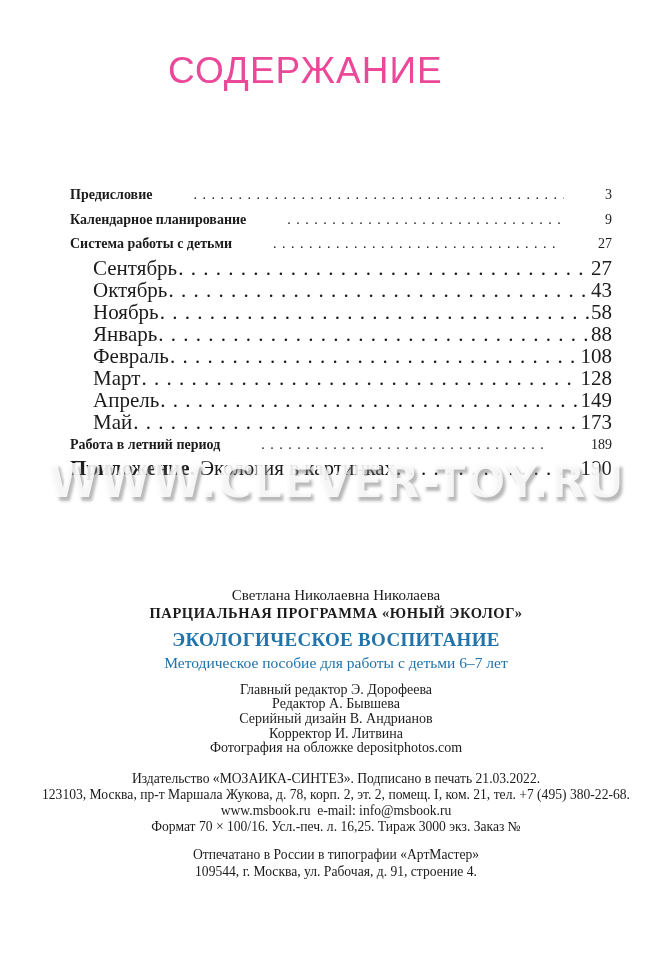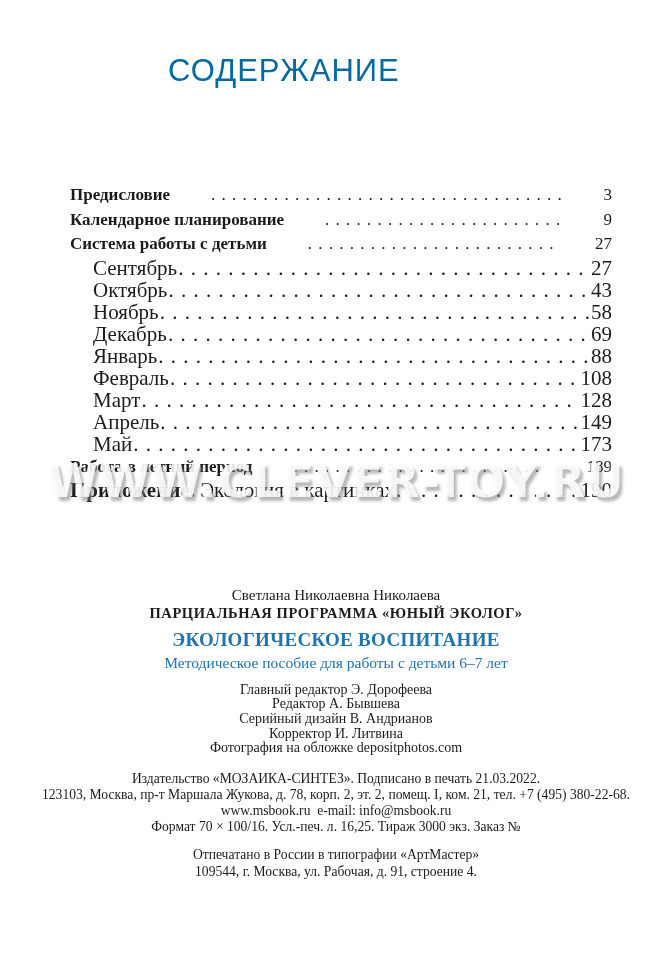--- a/index.html
+++ b/index.html
@@ -14,40 +14,40 @@
     overflow: hidden;
     font-family: "Liberation Serif", serif;
     color: #1b1b1b;
   }
 
   
   .contents-title {
     margin: 53px 0 0 168px;
     font-family: "Liberation Sans", sans-serif;
     font-weight: 400;
-    font-size: 31px;
+    font-size: 37px;
     line-height: 36px;
     letter-spacing: 1px;
-    color: #0369a1;
+    color: #ec4899;
   }
 
   
   .toc {
     margin: 94px 60px 0 70px;
   }
   .toc-row {
     display: flex;
     align-items: baseline;
     font-size: 21px;
     line-height: 22px;
     height: 22px;
     white-space: nowrap;
   }
   .toc-row.top {
-    font-size: 17px;
+    font-size: 14px;
     line-height: 24.5px;
     height: 24.5px;
     gap: 40px;
   }
   .toc-row.top .toc-label { font-weight: bold; }
   .toc-row.indent { padding-left: 23px; }
   .toc-label .strong { font-weight: bold; }
   .toc-dots {
     flex: 1;
     overflow: hidden;
@@ -167,25 +167,20 @@
     <span class="toc-dots"></span>
     <span class="toc-page">43</span>
   </div>
 
   <div class="toc-row indent">
     <span class="toc-label"><span class="strong"></span><span class="rest">Ноябрь</span></span>
     <span class="toc-dots"></span>
     <span class="toc-page">58</span>
   </div>
 
-  <div class="toc-row indent">
-    <span class="toc-label"><span class="strong"></span><span class="rest">Декабрь</span></span>
-    <span class="toc-dots"></span>
-    <span class="toc-page">69</span>
-  </div>
 
   <div class="toc-row indent">
     <span class="toc-label"><span class="strong"></span><span class="rest">Январь</span></span>
     <span class="toc-dots"></span>
     <span class="toc-page">88</span>
   </div>
 
   <div class="toc-row indent">
     <span class="toc-label"><span class="strong"></span><span class="rest">Февраль</span></span>
     <span class="toc-dots"></span>

